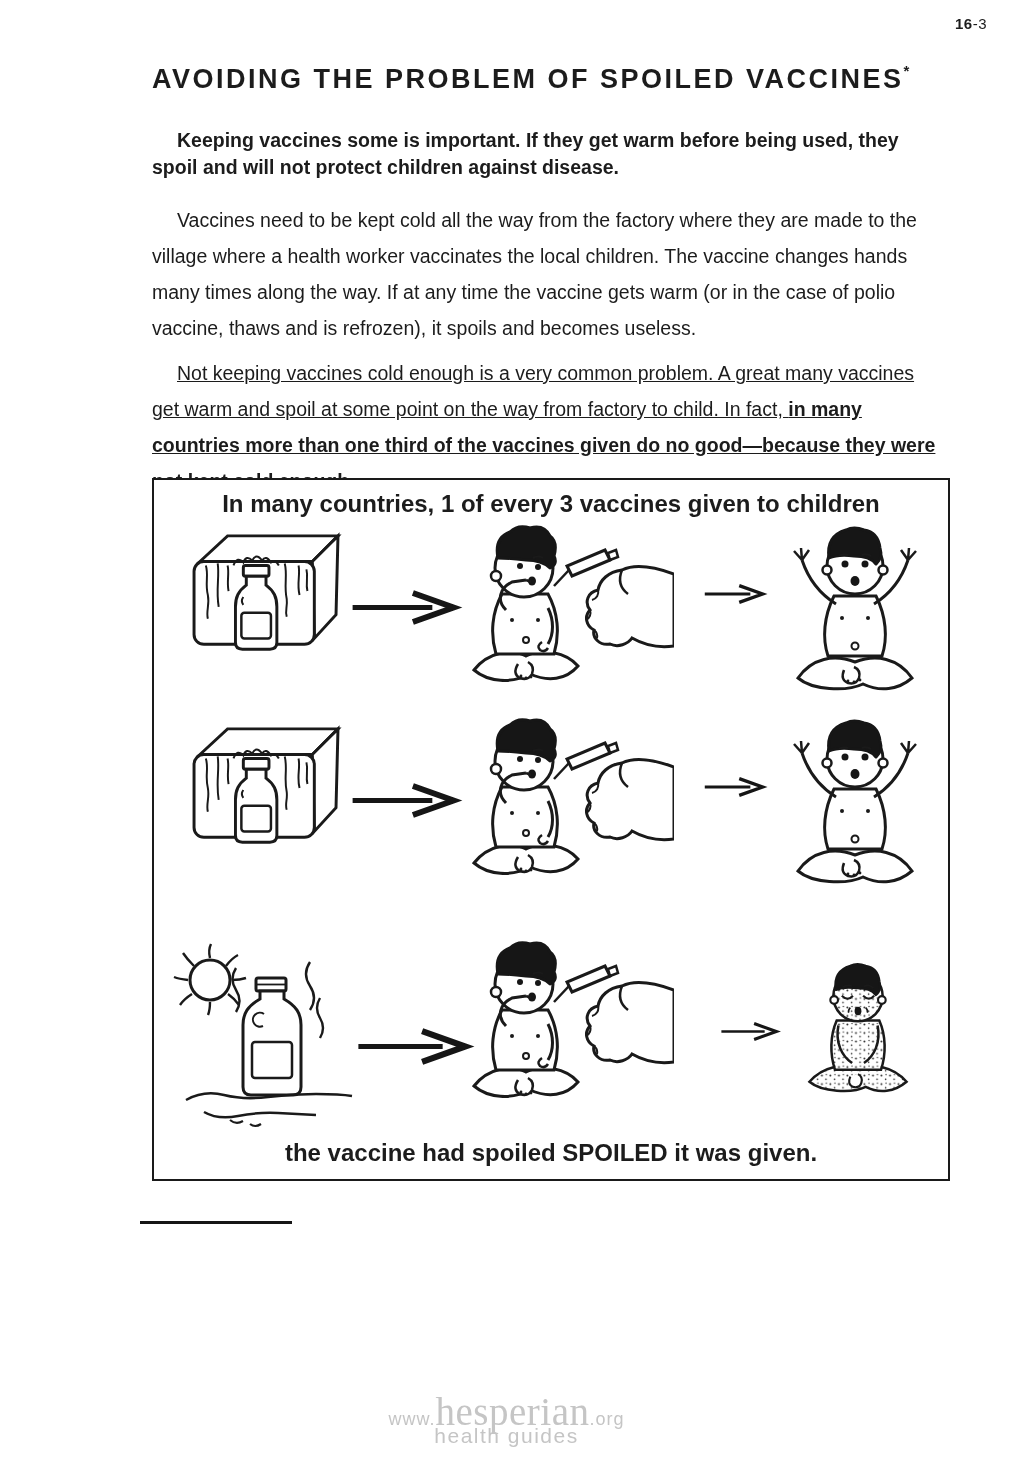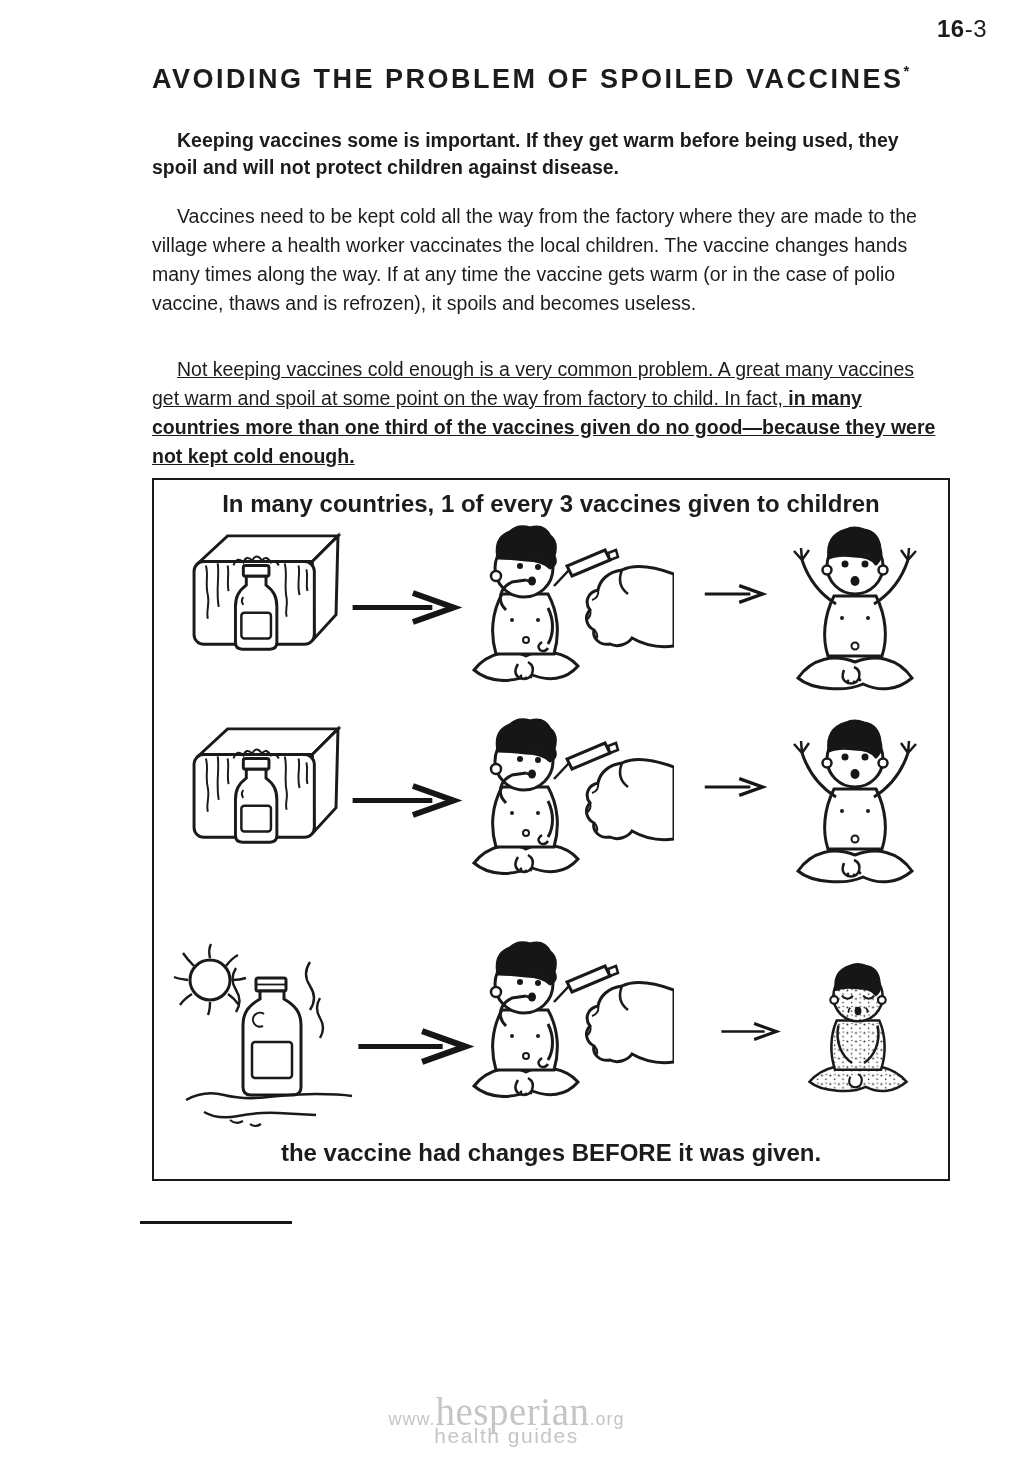--- a/index.html
+++ b/index.html
@@ -1,25 +1,25 @@
 <!DOCTYPE html>
 <html><head>
 <meta charset="utf-8">
 <style>
   html,body{margin:0;padding:0;}
   body{
     width:1013px;height:1463px;background:#ffffff;position:relative;
     font-family:"Liberation Sans",sans-serif;color:#1c1c1c;overflow:hidden;
   }
   .abs{position:absolute;}
-  .pageno{top:15px;right:26px;font-size:24px;letter-spacing:0.5px;}
+  .pageno{top:15px;right:26px;font-size:15px;letter-spacing:0.5px;}
   .pageno .bold{font-weight:700;}
   .title{left:152px;top:64px;font-size:27px;font-weight:700;letter-spacing:2.5px;margin:0;white-space:nowrap;}
   .title .mark{font-size:15px;vertical-align:top;position:relative;top:-2px;letter-spacing:0;}
-  .para{left:152px;width:790px;font-size:19.5px;line-height:29px;text-indent:25px;margin:0;}
+  .para{left:152px;width:790px;font-size:19.5px;line-height:36px;text-indent:25px;margin:0;}
   .p1{top:127px;font-weight:700;line-height:27px;}
   .p2{top:202px;}
   .p3{top:355px;text-decoration:underline;}
   .p3 .bold{font-weight:700;}
   .fig{left:152px;top:478px;width:794px;height:699px;border:2px solid #1a1a1a;position:absolute;background:#fff;}
   .figcap{position:absolute;left:0;right:0;text-align:center;font-weight:700;font-size:24px;}
   .cap-top{top:10px;}
   .cap-mid{top:429px;}
   .cap-bot{top:659px;}
   .ill{position:absolute;}
@@ -207,21 +207,21 @@
   <svg class="ill" style="left:306px;top:460px;width:214px;height:186px" viewBox="0 0 214 186">
       <use href="#sym-scene"></use>
     </svg>
   <svg class="ill" style="left:566px;top:542px;width:64px;height:19px" viewBox="0 0 120 36">
       <use href="#sym-arrow"></use>
     </svg>
   <svg class="ill" style="left:640px;top:474px;width:128px;height:155px" viewBox="0 0 150 182">
       <use href="#sym-sick"></use>
     </svg>
 
-  <div class="figcap cap-bot">the vaccine had changes BEFORE it was given.</div>
+  <div class="figcap cap-bot">the vaccine had spoiled SPOILED it was given.</div>
 </div>
 
 <div class="abs rule"></div>
 
 <div class="abs watermark">
   <div><span class="wm-www">www.</span><span class="wm-name">hesperian</span><span class="wm-org">.org</span></div>
   <div class="wm-line2">health guides</div>
 </div>
 
 </body></html>

